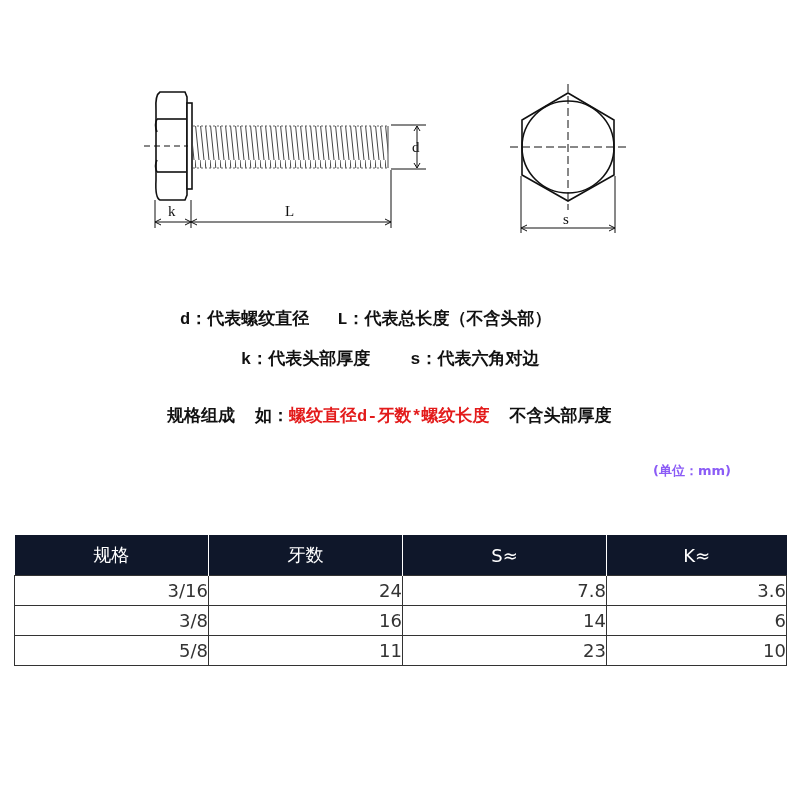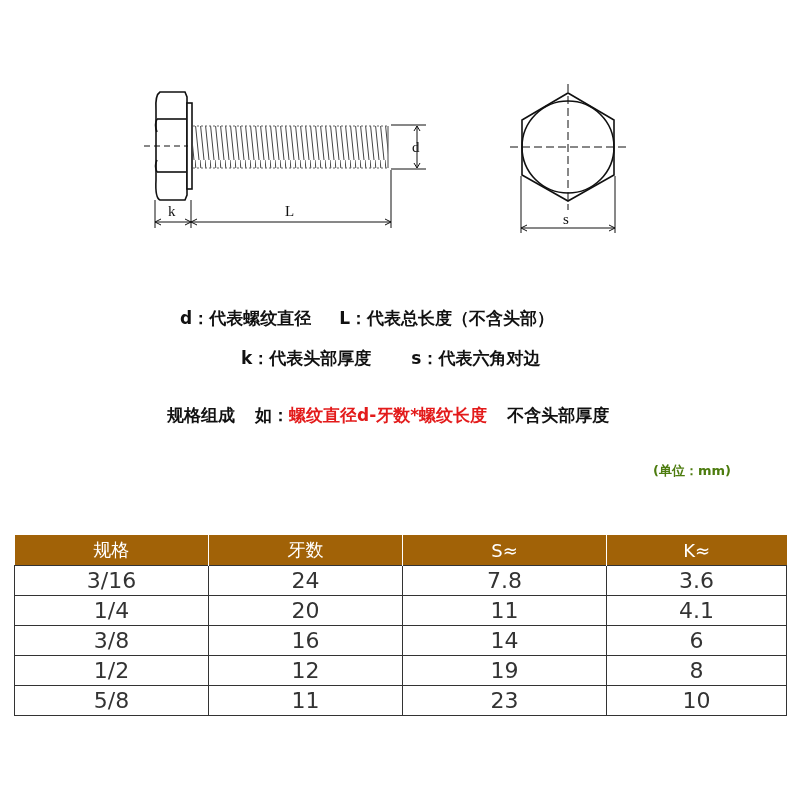--- a/index.html
+++ b/index.html
@@ -1,28 +1,28 @@
 <!DOCTYPE html>
 <html><head>
 <meta charset="utf-8">
 <style>
   html, body { margin:0; padding:0; background:#ffffff; }
   body { width:800px; height:800px; position:relative; overflow:hidden;
          font-family:"DejaVu Sans", "Liberation Sans", sans-serif; color:#111; }
   .diagram { position:absolute; left:0; top:0; width:800px; height:260px; }
-  .legend-line { position:absolute; font-weight:bold; font-size:17px; white-space:nowrap; color:#111; }
+  .legend-line { position:absolute; font-weight:bold; font-size:17px; white-space:nowrap; color:#111;font-family:Liberation Mono, monospace; }
   .legend-line .gap { display:inline-block; width:28px; }
   .red { color:#e31b1b; }
-  .unit { position:absolute; left:653px; top:462px; font-size:13px; font-weight:bold; color:#4d7c0f; }
+  .unit { position:absolute; left:653px; top:462px; font-size:13px; font-weight:bold; color:#8b5cf6; }
   table.spec { position:absolute; left:14px; top:535px; width:773px; border-collapse:collapse;
                font-family:"DejaVu Sans", "Liberation Sans", sans-serif; }
-  table.spec th { background:#a16207; color:#ffffff; font-weight:normal; font-size:18px;
-                  height:30px; padding:0; border-left:1px solid #ffffff; }
+  table.spec th { background:#0f172a; color:#ffffff; font-weight:normal; font-size:18px;
+                  height:40px; padding:0; border-left:1px solid #ffffff; }
   table.spec th:first-child { border-left:none; }
-  table.spec td { height:29px; padding:0; text-align:center; font-size:22px; color:#333;
+  table.spec td { height:29px; padding:0; text-align:right; font-size:18px; color:#333;
                   border:1px solid #333; }
   table.spec td.c0, table.spec th.c0 { width:193px; }
   table.spec td.c1, table.spec th.c1 { width:193px; }
   table.spec td.c2, table.spec th.c2 { width:203px; }
 </style>
 </head>
 <body>
 
 <svg class="diagram" viewBox="0 0 800 260" xmlns="http://www.w3.org/2000/svg">
   <defs>
@@ -103,36 +103,24 @@
     </tr>
   </thead>
   <tbody>
     <tr>
       <td class="c0">3/16</td>
       <td class="c1">24</td>
       <td class="c2">7.8</td>
       <td>3.6</td>
     </tr>
     <tr>
-      <td class="c0">1/4</td>
-      <td class="c1">20</td>
-      <td class="c2">11</td>
-      <td>4.1</td>
-    </tr>
-    <tr>
       <td class="c0">3/8</td>
       <td class="c1">16</td>
       <td class="c2">14</td>
       <td>6</td>
-    </tr>
-    <tr>
-      <td class="c0">1/2</td>
-      <td class="c1">12</td>
-      <td class="c2">19</td>
-      <td>8</td>
     </tr>
     <tr>
       <td class="c0">5/8</td>
       <td class="c1">11</td>
       <td class="c2">23</td>
       <td>10</td>
     </tr>
   </tbody>
 </table>
 

